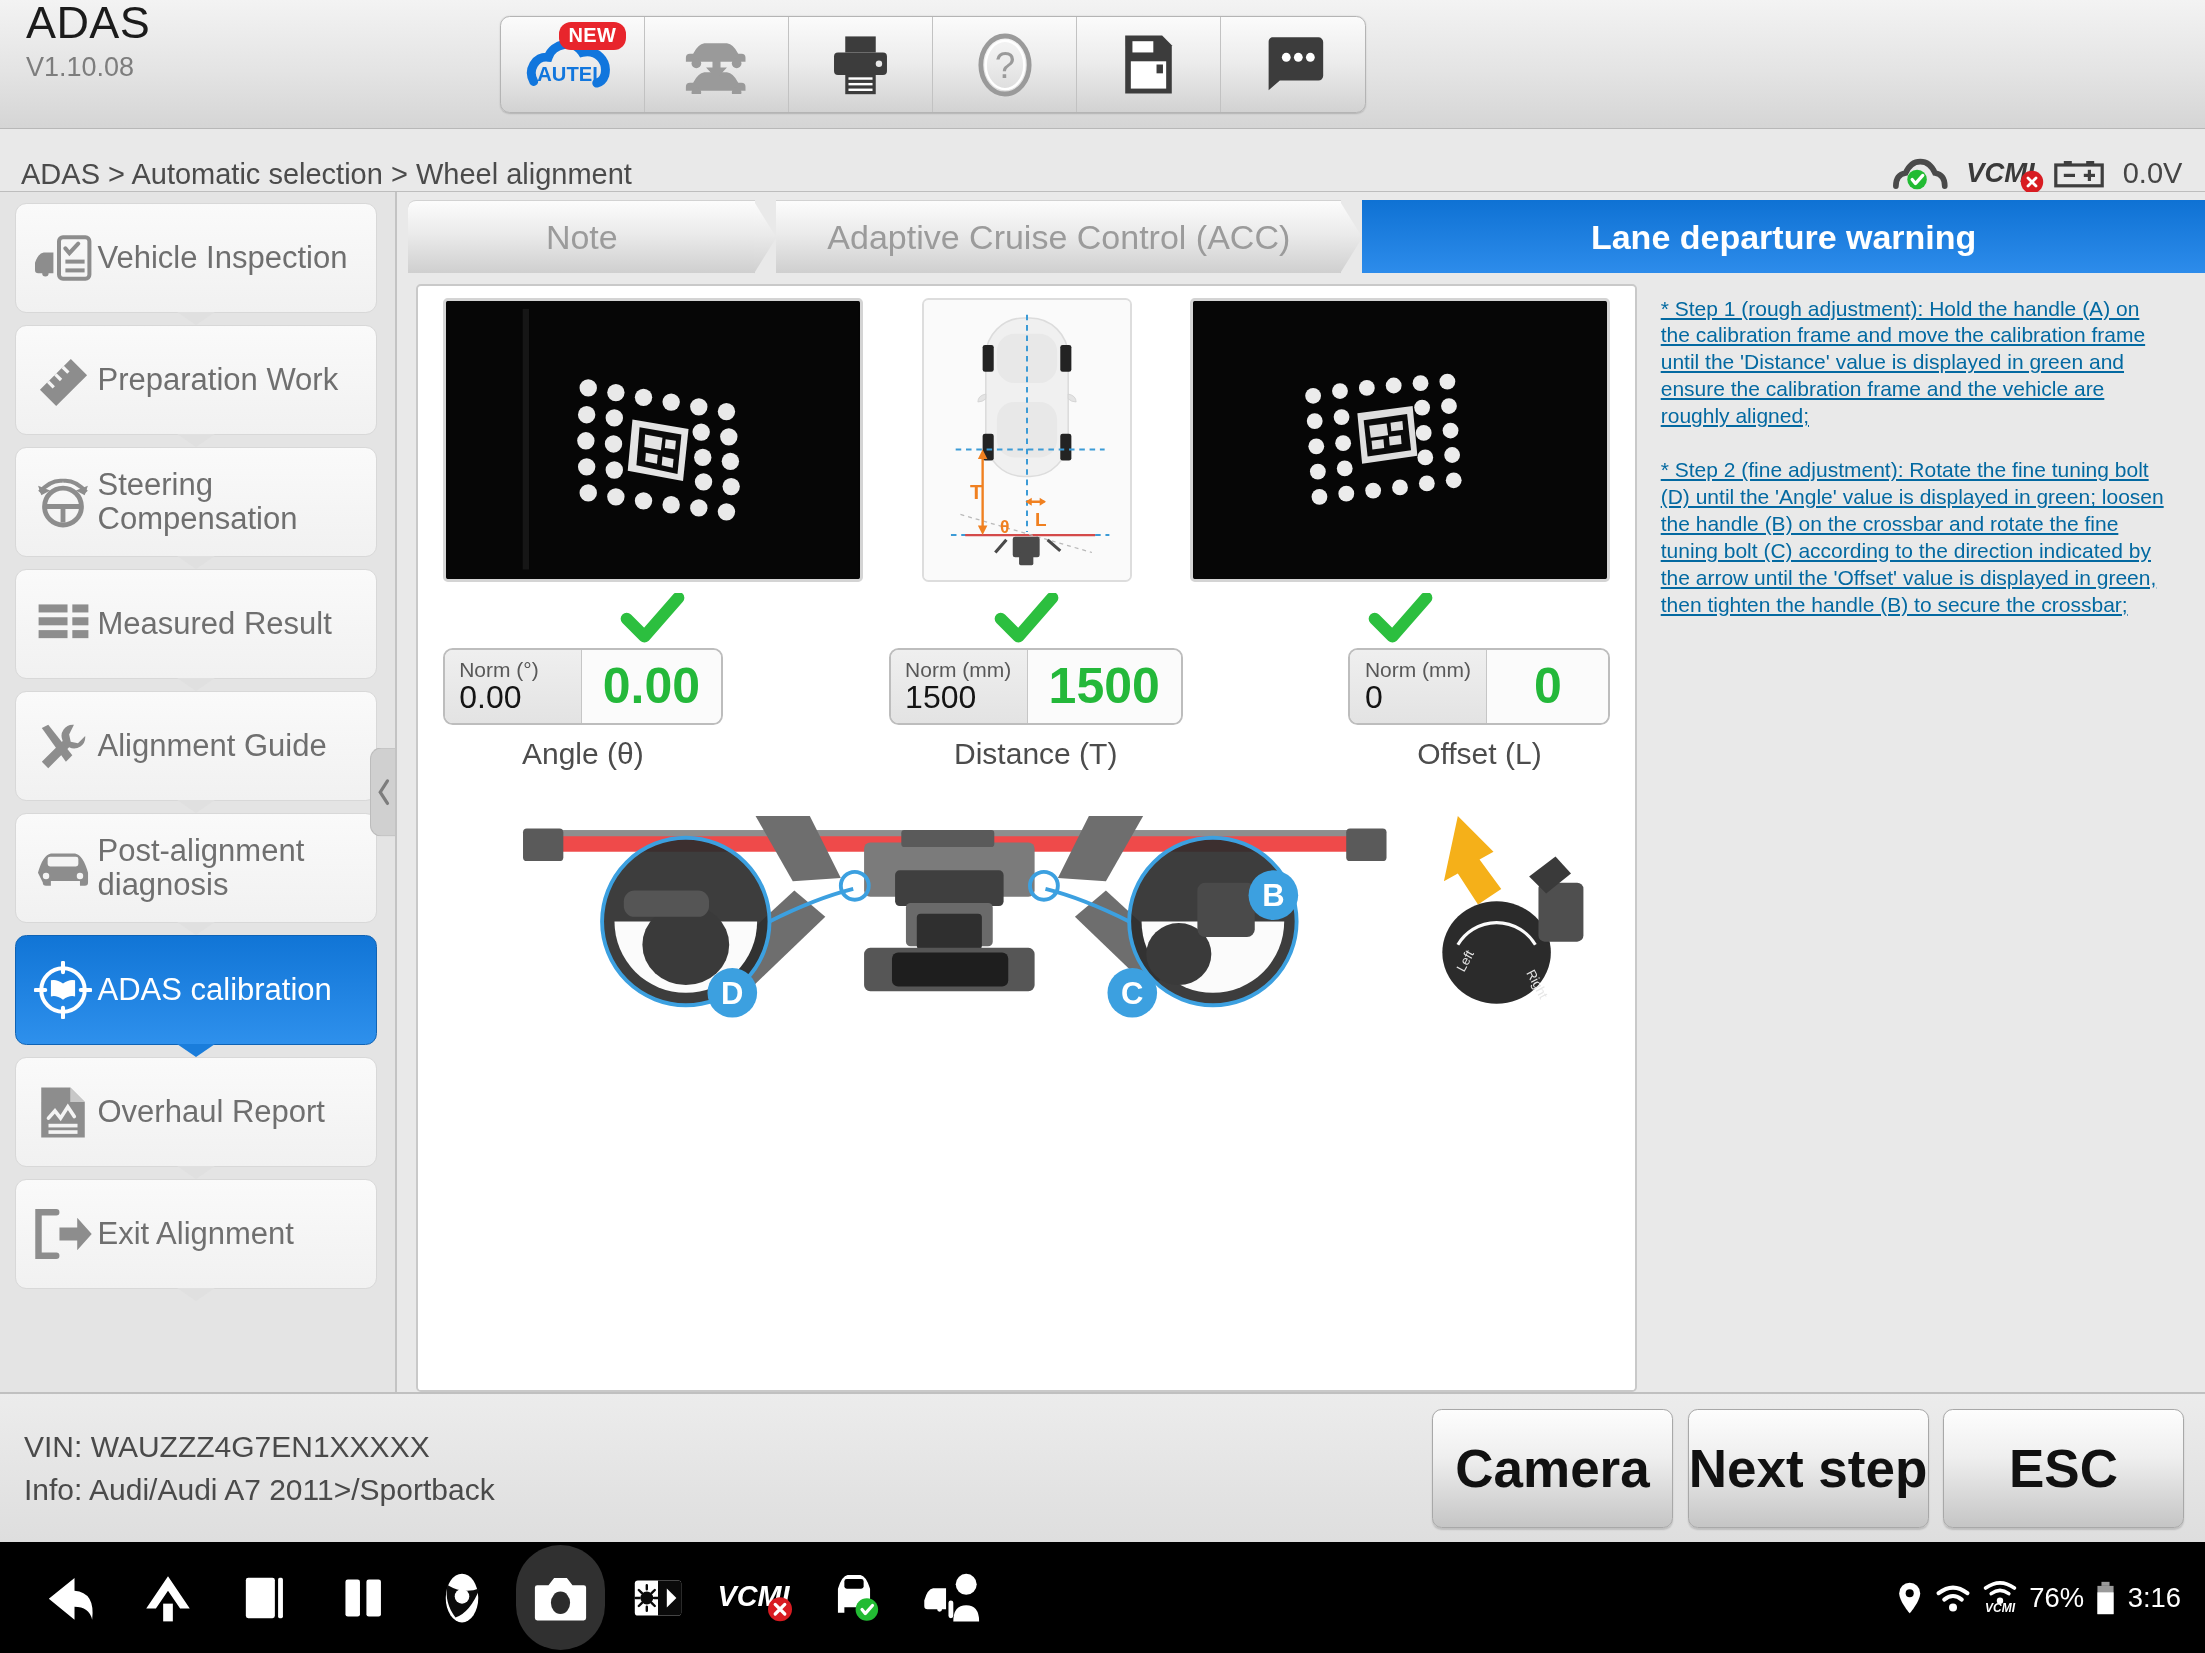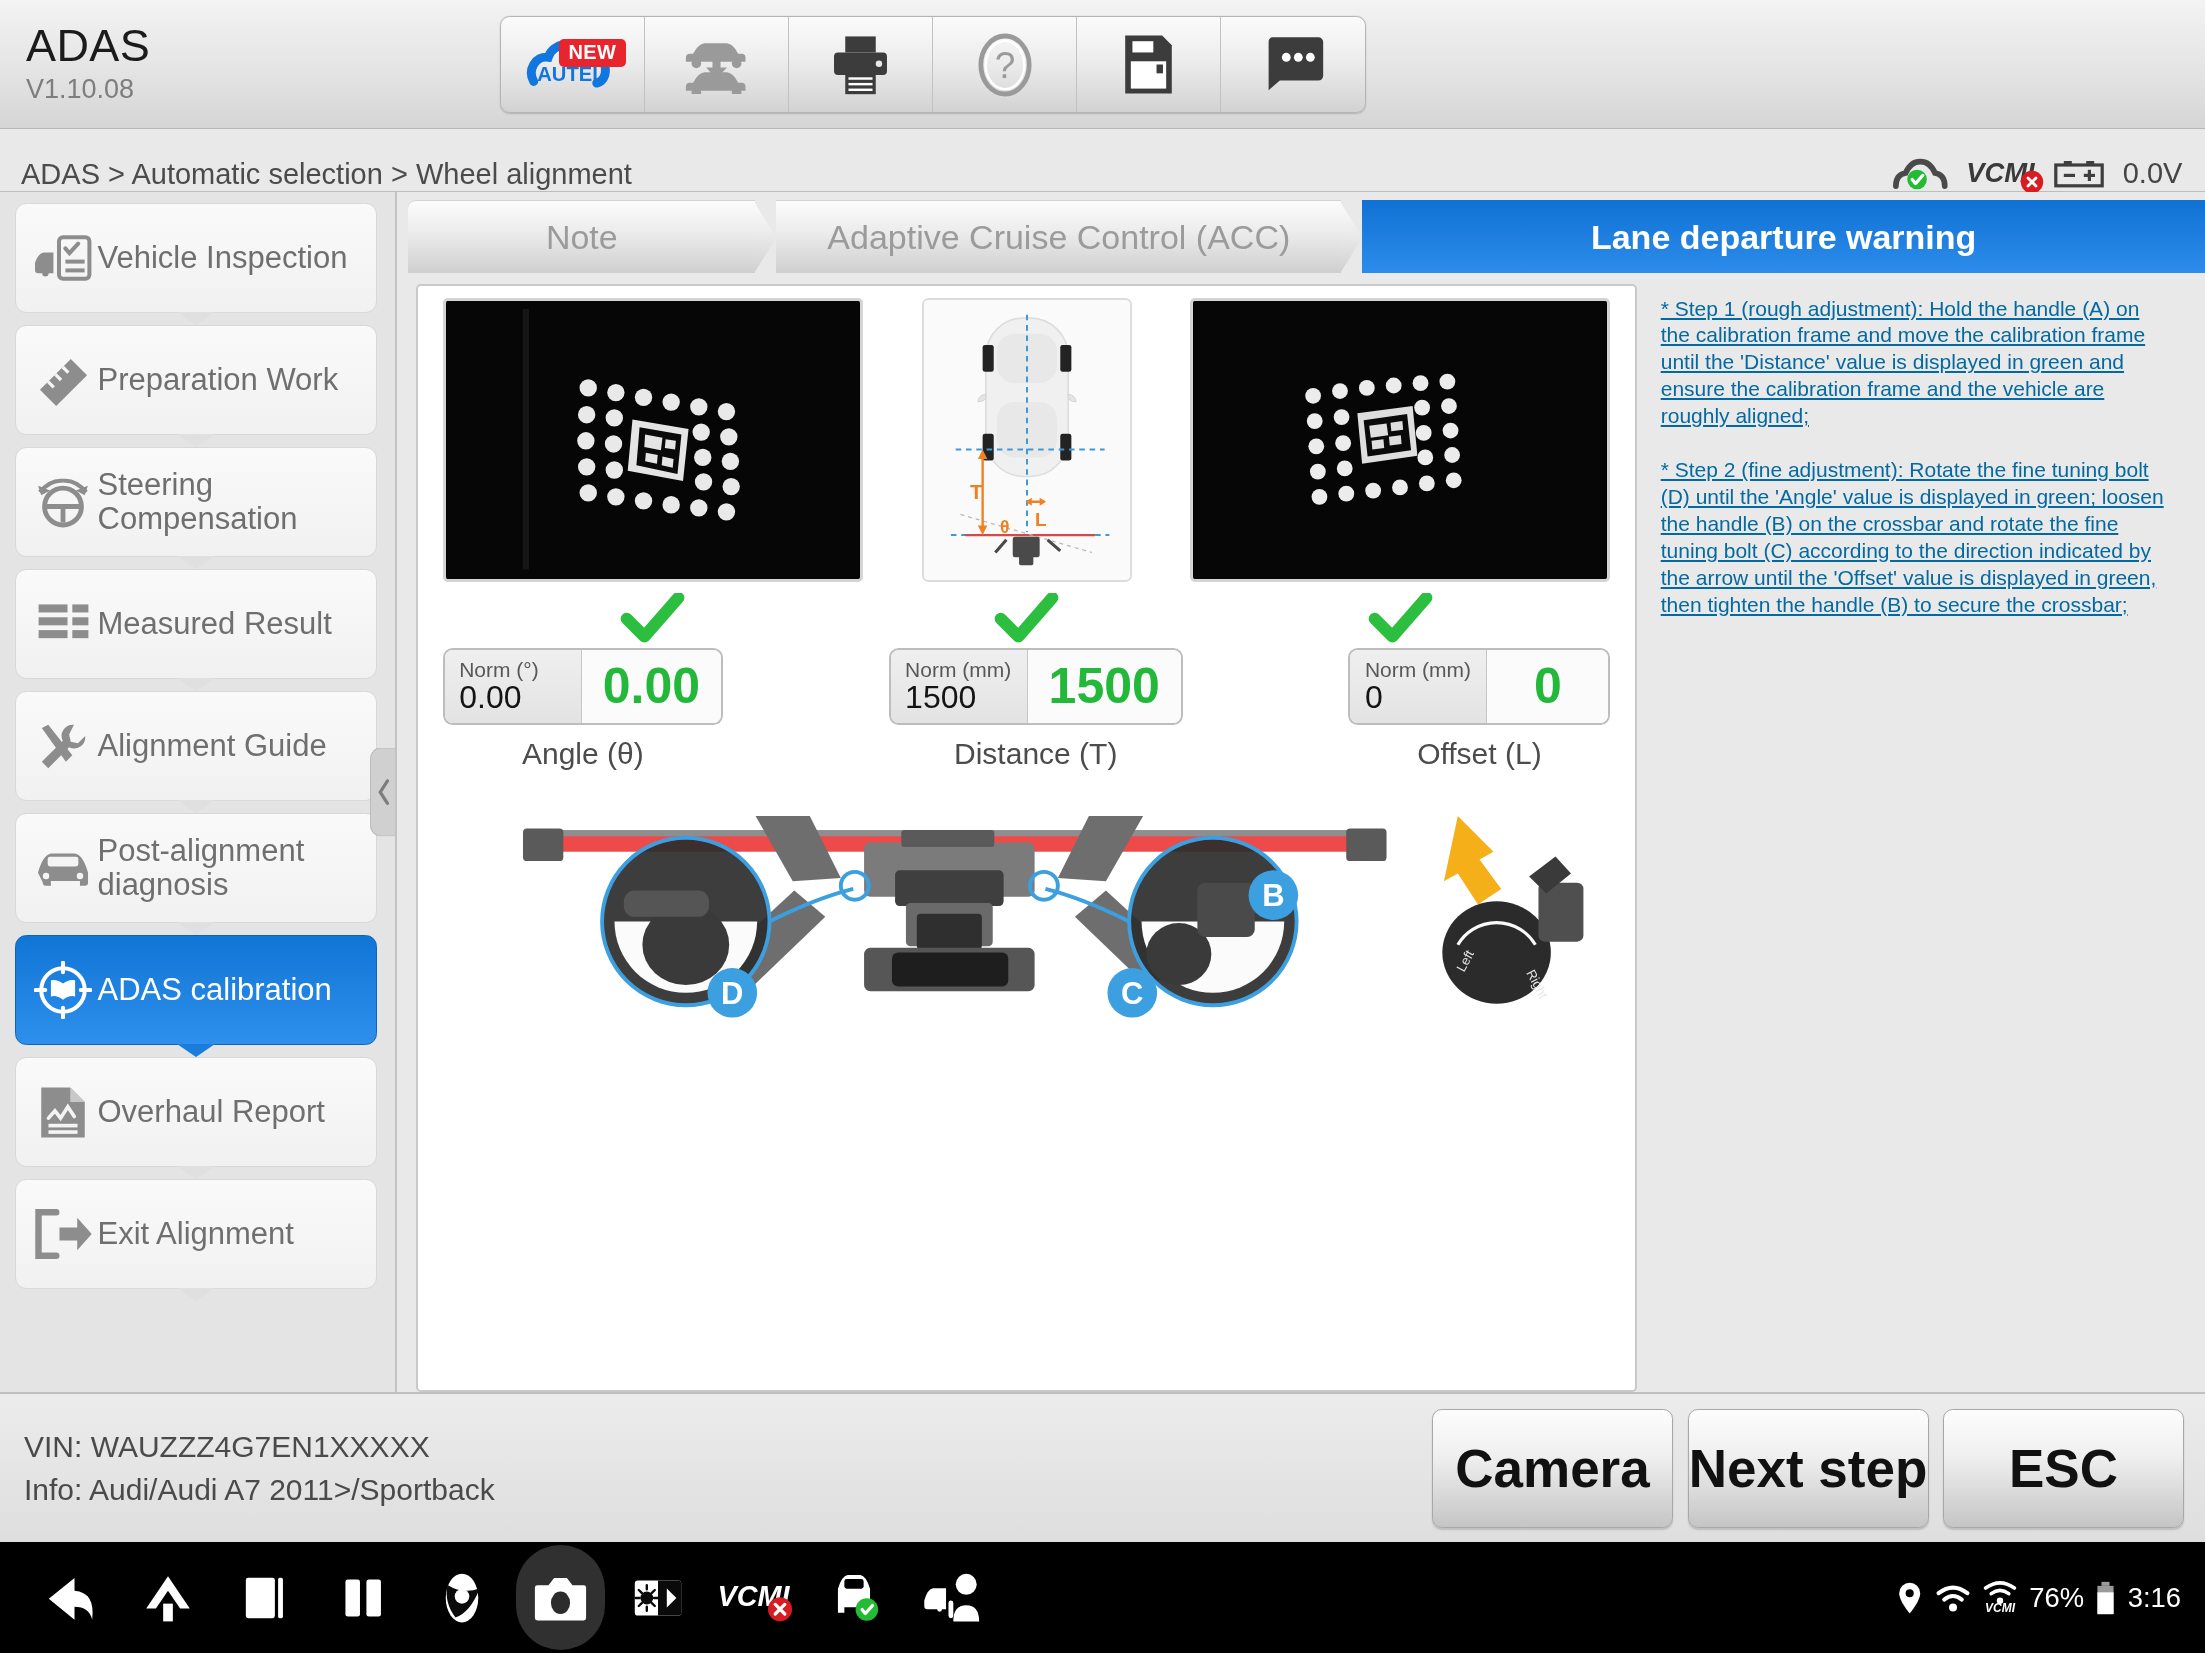--- a/index.html
+++ b/index.html
@@ -7,40 +7,40 @@
     width: 2205px; height: 1653px;
     font-family: "Liberation Sans", sans-serif;
     background: #e9e9e9; overflow: hidden;
   }
   #app { position: relative; width: 2205px; height: 1653px; display: flex; flex-direction: column; }
 
   
   .topbar {
     height: 129px; flex: 0 0 129px; position: relative;
     background: linear-gradient(180deg,#f3f3f3 0%,#e4e4e4 55%,#d5d5d5 100%);
-    border-bottom: 1.6px solid #b8b8b8; display: flex; align-items: center;
+    border-bottom: 1.6px solid #b8b8b8; display: flex; align-items: flex-start;
   }
   .app-title-wrap { margin-left: 26px; }
   .app-title { font-size: 45px; color: #1b1b1b; line-height: 1.0; letter-spacing: 0.4px; }
   .app-ver { font-size: 27px; color: #7d7d7d; margin-top: 6.5px; }
 
   .toolbar {
     position: absolute; left: 500px; top: 16px; height: 97px;
     display: flex; border: 1.6px solid #b4b4b4; border-radius: 9.7px; overflow: hidden;
     background: linear-gradient(180deg,#fbfbfb 0%,#ececec 48%,#d2d2d2 100%);
     box-shadow: 0 0.8px 1.6px rgba(0,0,0,.18);
   }
   .tbtn {
     width: 144px; height: 100%; display: flex; align-items: center; justify-content: center;
     border-right: 1.6px solid #c2c2c2; position: relative; cursor: pointer;
   }
   .tbtn:last-child { border-right: none; }
   .new-badge {
-    position: absolute; top: 22px; right: 18px; background: #e8252c; color: #fff;
-    font-size: 20px; font-weight: bold; padding: 1.6px 9.7px 3.2px; border-radius: 5px;
+    position: absolute; top: 5px; right: 18px; background: #e8252c; color: #fff;
+    font-size: 20px; font-weight: bold; padding: 1.6px 9.7px 3.2px; border-radius: 12px;
     letter-spacing: 0.4px;
   }
 
   
   .crumbbar {
     height: 63px; flex: 0 0 63px; background: #e9e9e9; border-bottom: 1.6px solid #bdbdbd;
     display: flex; align-items: flex-end; padding: 0 21px; position: relative;
   }
   .crumb { font-size: 29px; color: #4b4b4b; }
   .status-right { position: absolute; right: 22.6px; display: flex; align-items: center; gap: 18px; }

